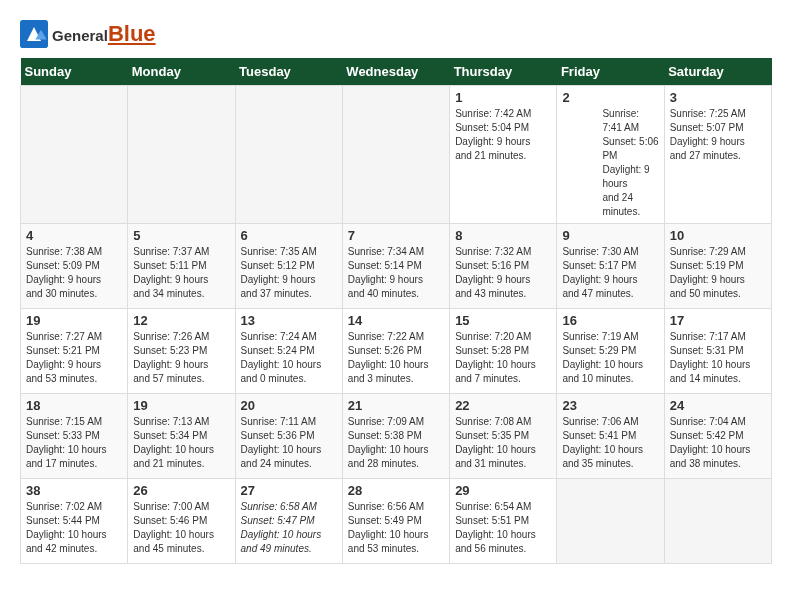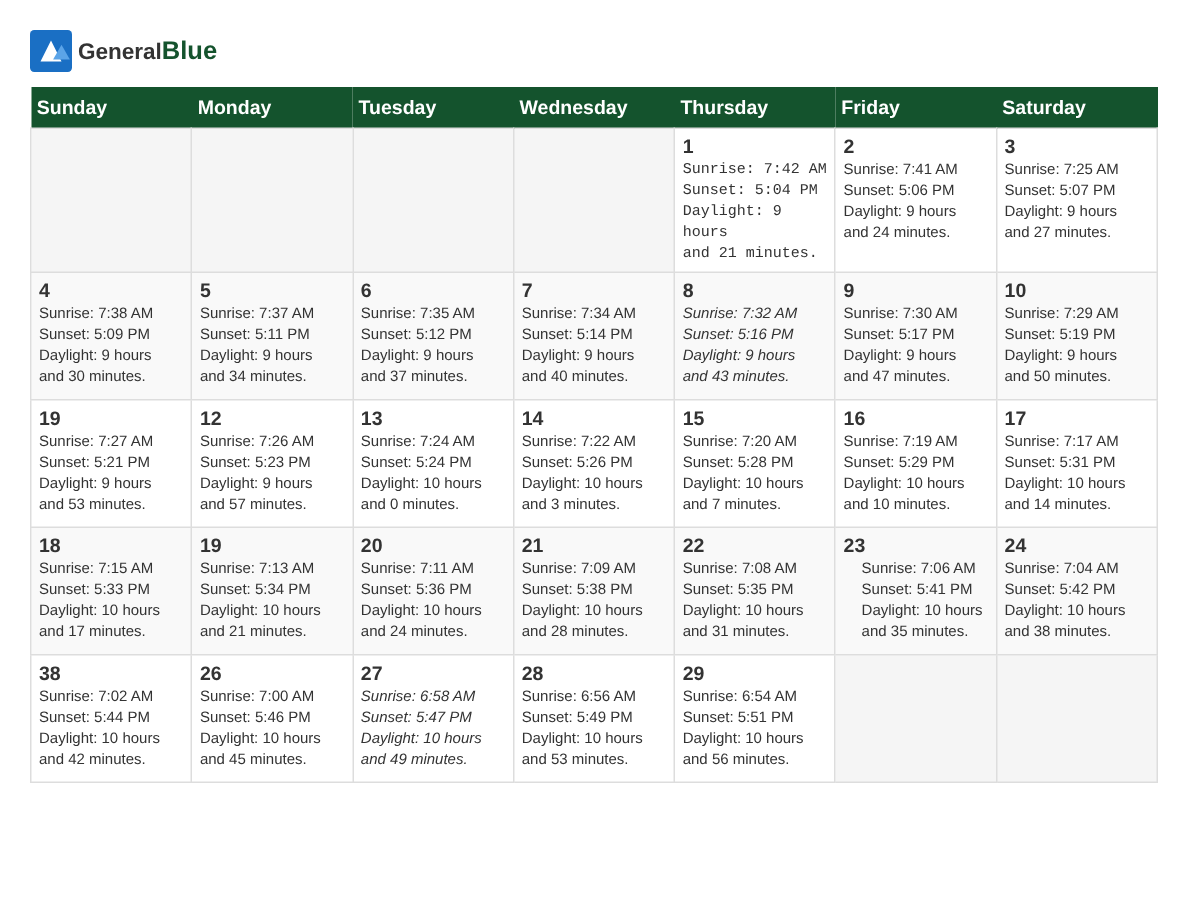--- a/index.html
+++ b/index.html
@@ -81,21 +81,21 @@
 <body>
 
 <div class="header">
   <div class="logo">
     <svg class="logo-icon" viewBox="0 0 40 40">
       <rect x="0" y="0" width="40" height="40" rx="4" fill="#1a6fc4"></rect>
       <polygon points="10,30 20,10 30,30" fill="white"></polygon>
       <polygon points="22,28 30,14 38,28" fill="#5ba4e8"></polygon>
     </svg>
     <div>
-      <span style="color:#333;font-size:15px;font-weight:bold;">General</span><span style="color:#14532d;font-size:17px;font-weight:bold;">Blue</span>
+      <span style="color:#333;font-size:15px;font-weight:bold;">General</span><span style="color:#c2410c;font-size:22px;font-weight:bold;text-decoration:underline;">Blue</span>
     </div>
   </div>
   <div class="title-block">
     <div class="month-year"></div>
     <div class="location"></div>
   </div>
 </div>
 
 <table>
   <thead>
@@ -110,28 +110,28 @@
       </tr>
   </thead>
   <tbody id="calendar-body">
   <tr>
         <td class="empty-cell"></td>
         <td class="empty-cell"></td>
         <td class="empty-cell"></td>
         <td class="empty-cell"></td>
         <td>
           <div class="day-number">1</div>
-          <div class="day-info" style="white-space: pre-line; font-family: Liberation Mono, monospace;">Sunrise: 7:42 AM
+          <div class="day-info" style="white-space: pre-line;">Sunrise: 7:42 AM
 Sunset: 5:04 PM
 Daylight: 9 hours
 and 21 minutes.</div>
         </td>
         <td>
           <div class="day-number">2</div>
-          <div class="day-info" style="white-space: pre-line;">Sunrise: 7:41 AM
+          <div class="day-info" style="white-space: pre-line; margin-left: 40px;">Sunrise: 7:41 AM
 Sunset: 5:06 PM
 Daylight: 9 hours
 and 24 minutes.</div>
         </td>
         <td>
           <div class="day-number">3</div>
           <div class="day-info" style="white-space: pre-line;">Sunrise: 7:25 AM
 Sunset: 5:07 PM
 Daylight: 9 hours
 and 27 minutes.</div>
@@ -161,21 +161,21 @@
         </td>
         <td>
           <div class="day-number">7</div>
           <div class="day-info" style="white-space: pre-line;">Sunrise: 7:34 AM
 Sunset: 5:14 PM
 Daylight: 9 hours
 and 40 minutes.</div>
         </td>
         <td>
           <div class="day-number">8</div>
-          <div class="day-info" style="white-space: pre-line; font-style: italic;">Sunrise: 7:32 AM
+          <div class="day-info" style="white-space: pre-line;">Sunrise: 7:32 AM
 Sunset: 5:16 PM
 Daylight: 9 hours
 and 43 minutes.</div>
         </td>
         <td>
           <div class="day-number">9</div>
           <div class="day-info" style="white-space: pre-line;">Sunrise: 7:30 AM
 Sunset: 5:17 PM
 Daylight: 9 hours
 and 47 minutes.</div>
@@ -270,21 +270,21 @@
         </td>
         <td>
           <div class="day-number">22</div>
           <div class="day-info" style="white-space: pre-line;">Sunrise: 7:08 AM
 Sunset: 5:35 PM
 Daylight: 10 hours
 and 31 minutes.</div>
         </td>
         <td>
           <div class="day-number">23</div>
-          <div class="day-info" style="white-space: pre-line; margin-left: 12px;">Sunrise: 7:06 AM
+          <div class="day-info" style="white-space: pre-line;">Sunrise: 7:06 AM
 Sunset: 5:41 PM
 Daylight: 10 hours
 and 35 minutes.</div>
         </td>
         <td>
           <div class="day-number">24</div>
           <div class="day-info" style="white-space: pre-line;">Sunrise: 7:04 AM
 Sunset: 5:42 PM
 Daylight: 10 hours
 and 38 minutes.</div>

